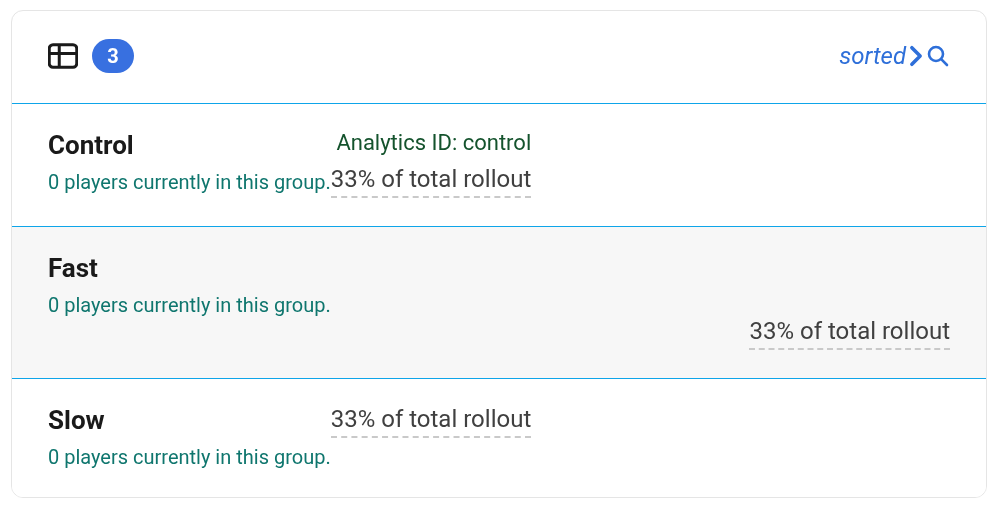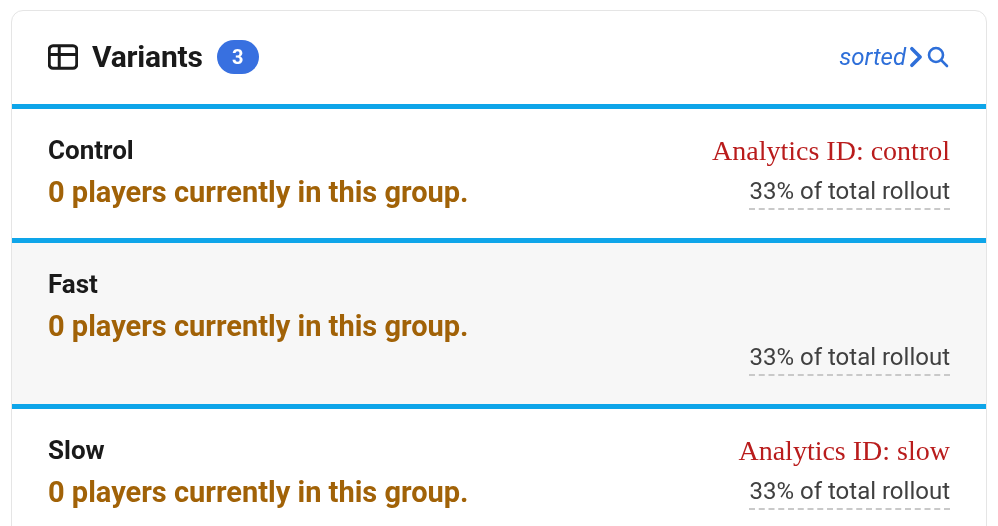--- a/index.html
+++ b/index.html
@@ -67,76 +67,72 @@
     height: 22px;
     flex: 0 0 auto;
     color: #2e6fd9;
     display: block;
   }
   .search-icon { width: 24px; height: 24px; }
 
   .variant-row {
     display: flex;
     align-items: stretch;
-    justify-content: space-between;
     padding: 26px 36px 28px 36px;
-    border-top: 5px solid #0ea5e9;
+    border-top: 1px solid #0ea5e9;
     background: #ffffff;
   }
   .variant-row.alt {
     background: #f7f7f7;
     flex-direction: column;
   }
   .row-left {
     display: flex;
     flex-direction: column;
     gap: 10px;
   }
   .variant-name {
     font-size: 26px;
     font-weight: 700;
     color: #1a1a1a;
   }
   .variant-sub {
-    font-size: 29px;
-    color: #a16207;
-    font-weight: bold;
+    font-size: 20px;
+    color: #0f766e;
   }
   .row-right {
     display: flex;
     flex-direction: column;
     align-items: flex-end;
     gap: 10px;
     text-align: right;
   }
   .analytics {
-    font-size: 28px;
-    color: #b91c1c;
-    font-family: Liberation Serif, serif;
+    font-size: 22px;
+    color: #14532d;
   }
   .rollout {
     font-size: 24px;
     color: #404040;
     border-bottom: 2px dashed #c9c9c9;
     padding-bottom: 3px;
   }
 </style>
 </head>
 <body>
 
 <div class="card">
 
   <div class="card-header">
     <div class="header-left">
       <svg class="table-icon" viewBox="0 0 24 20">
         <rect x="1" y="1" width="22" height="18" rx="3" ry="3" fill="none" stroke="#1a1a1a" stroke-width="2.4"></rect>
         <line x1="1" y1="8" x2="23" y2="8" stroke="#1a1a1a" stroke-width="2.4"></line>
         <line x1="9" y1="1" x2="9" y2="19" stroke="#1a1a1a" stroke-width="2.4"></line>
       </svg>
-      <span class="card-title">Variants</span>
       <span class="badge">3</span>
     </div>
     <div class="header-right">
       <span class="sorted">sorted</span>
       <svg class="chevron-icon" viewBox="0 0 10 16">
         <polyline points="2,2 8,8 2,14" fill="none" stroke="#2e6fd9" stroke-width="2.6" stroke-linecap="round" stroke-linejoin="round"></polyline>
       </svg>
       <svg class="search-icon" viewBox="0 0 24 24">
         <circle cx="10" cy="10" r="7" fill="none" stroke="#2e6fd9" stroke-width="2.6"></circle>
         <line x1="15.2" y1="15.2" x2="21" y2="21" stroke="#2e6fd9" stroke-width="2.6" stroke-linecap="round"></line>
@@ -164,18 +160,17 @@
       <span class="rollout"><span>33</span><span>% of total rollout</span></span>
     </div>
   </div>
 
   <div class="variant-row">
     <div class="row-left">
       <span class="variant-name">Slow</span>
       <span class="variant-sub">0 players currently in this group.</span>
     </div>
     <div class="row-right">
-      <span class="analytics"><span>Analytics ID: </span><span>slow</span></span>
       <span class="rollout"><span>33</span><span>% of total rollout</span></span>
     </div>
   </div>
 
 </div>
 
 </body></html>

